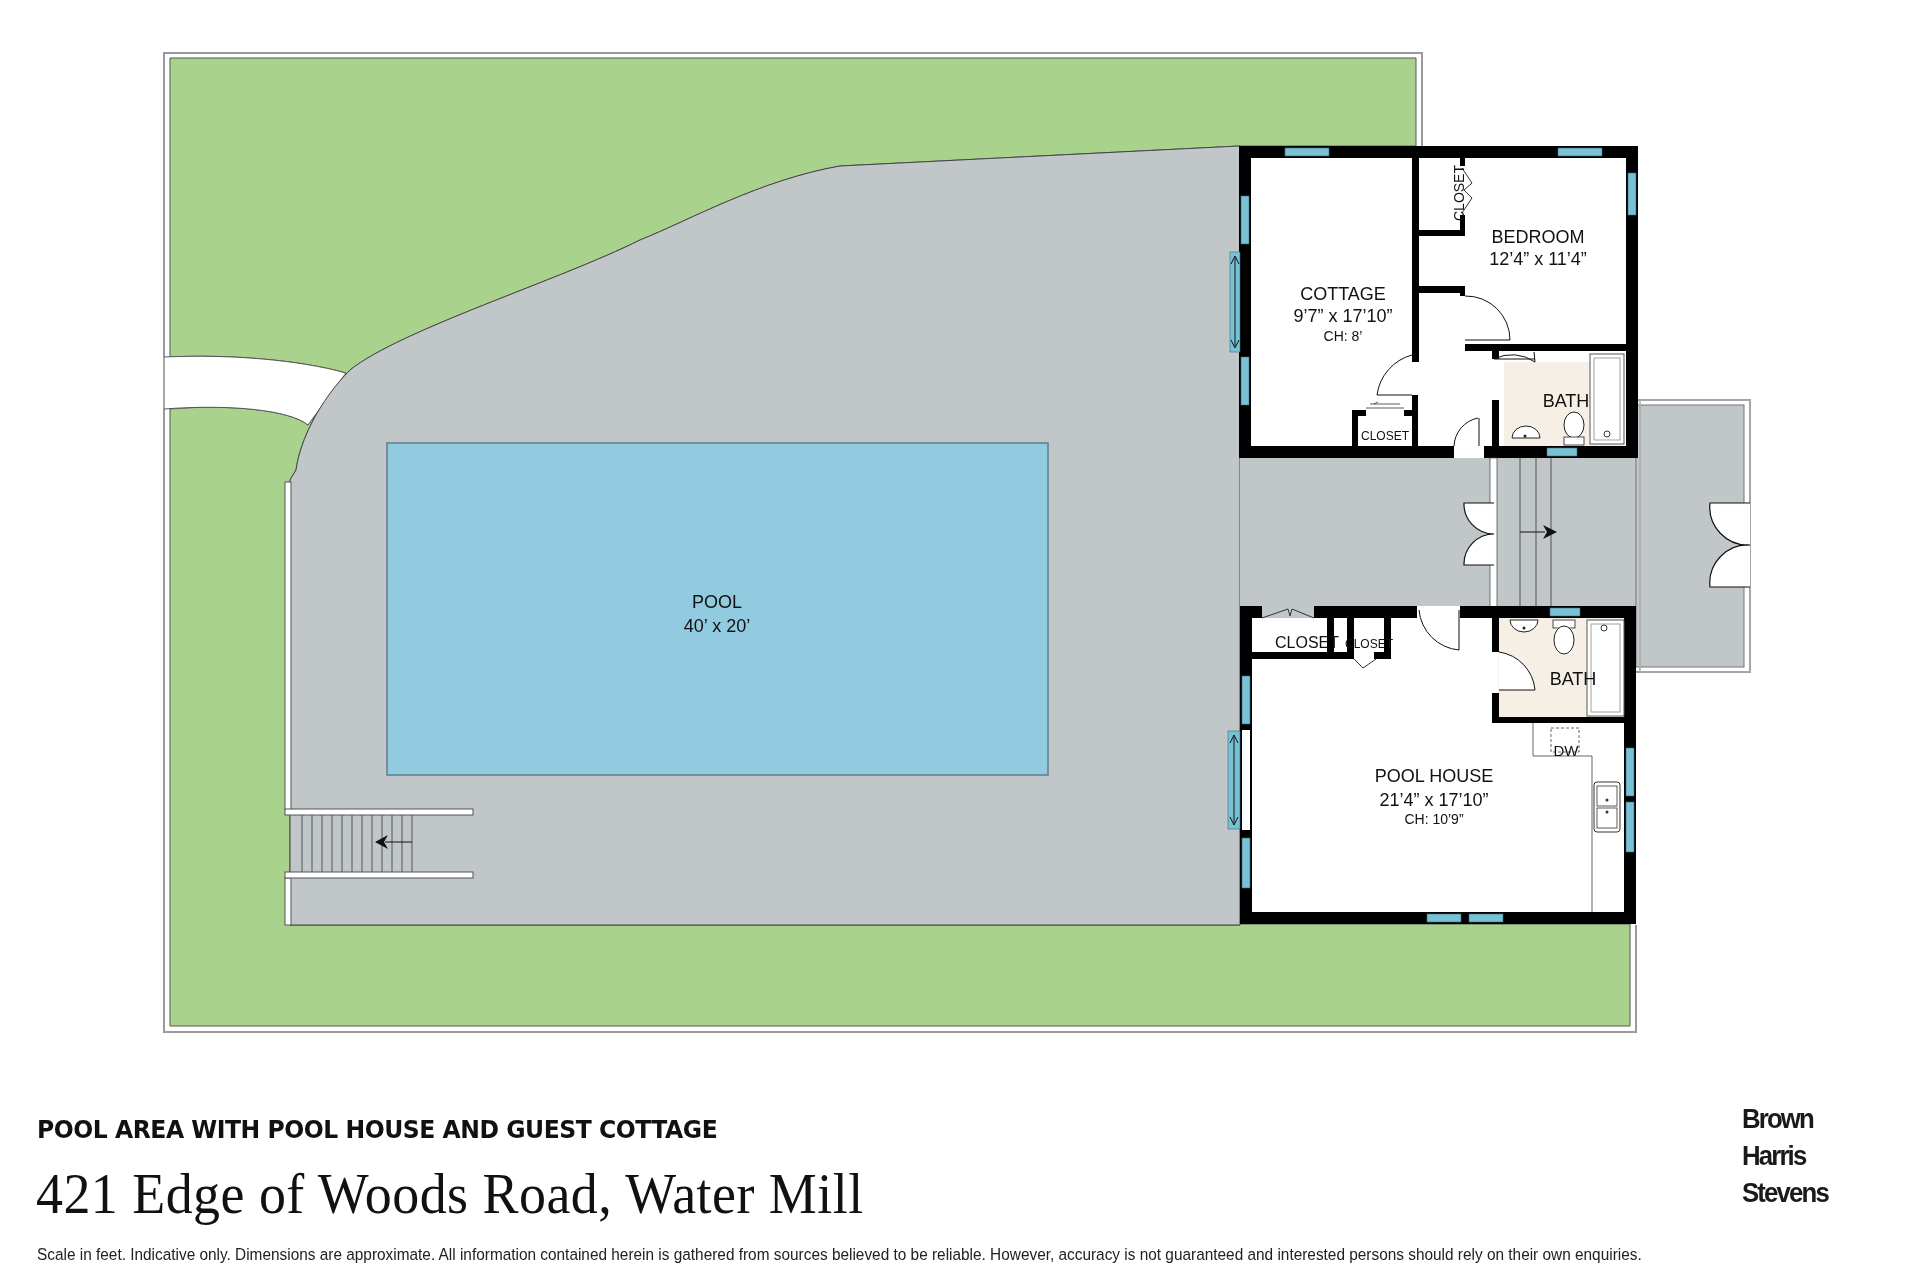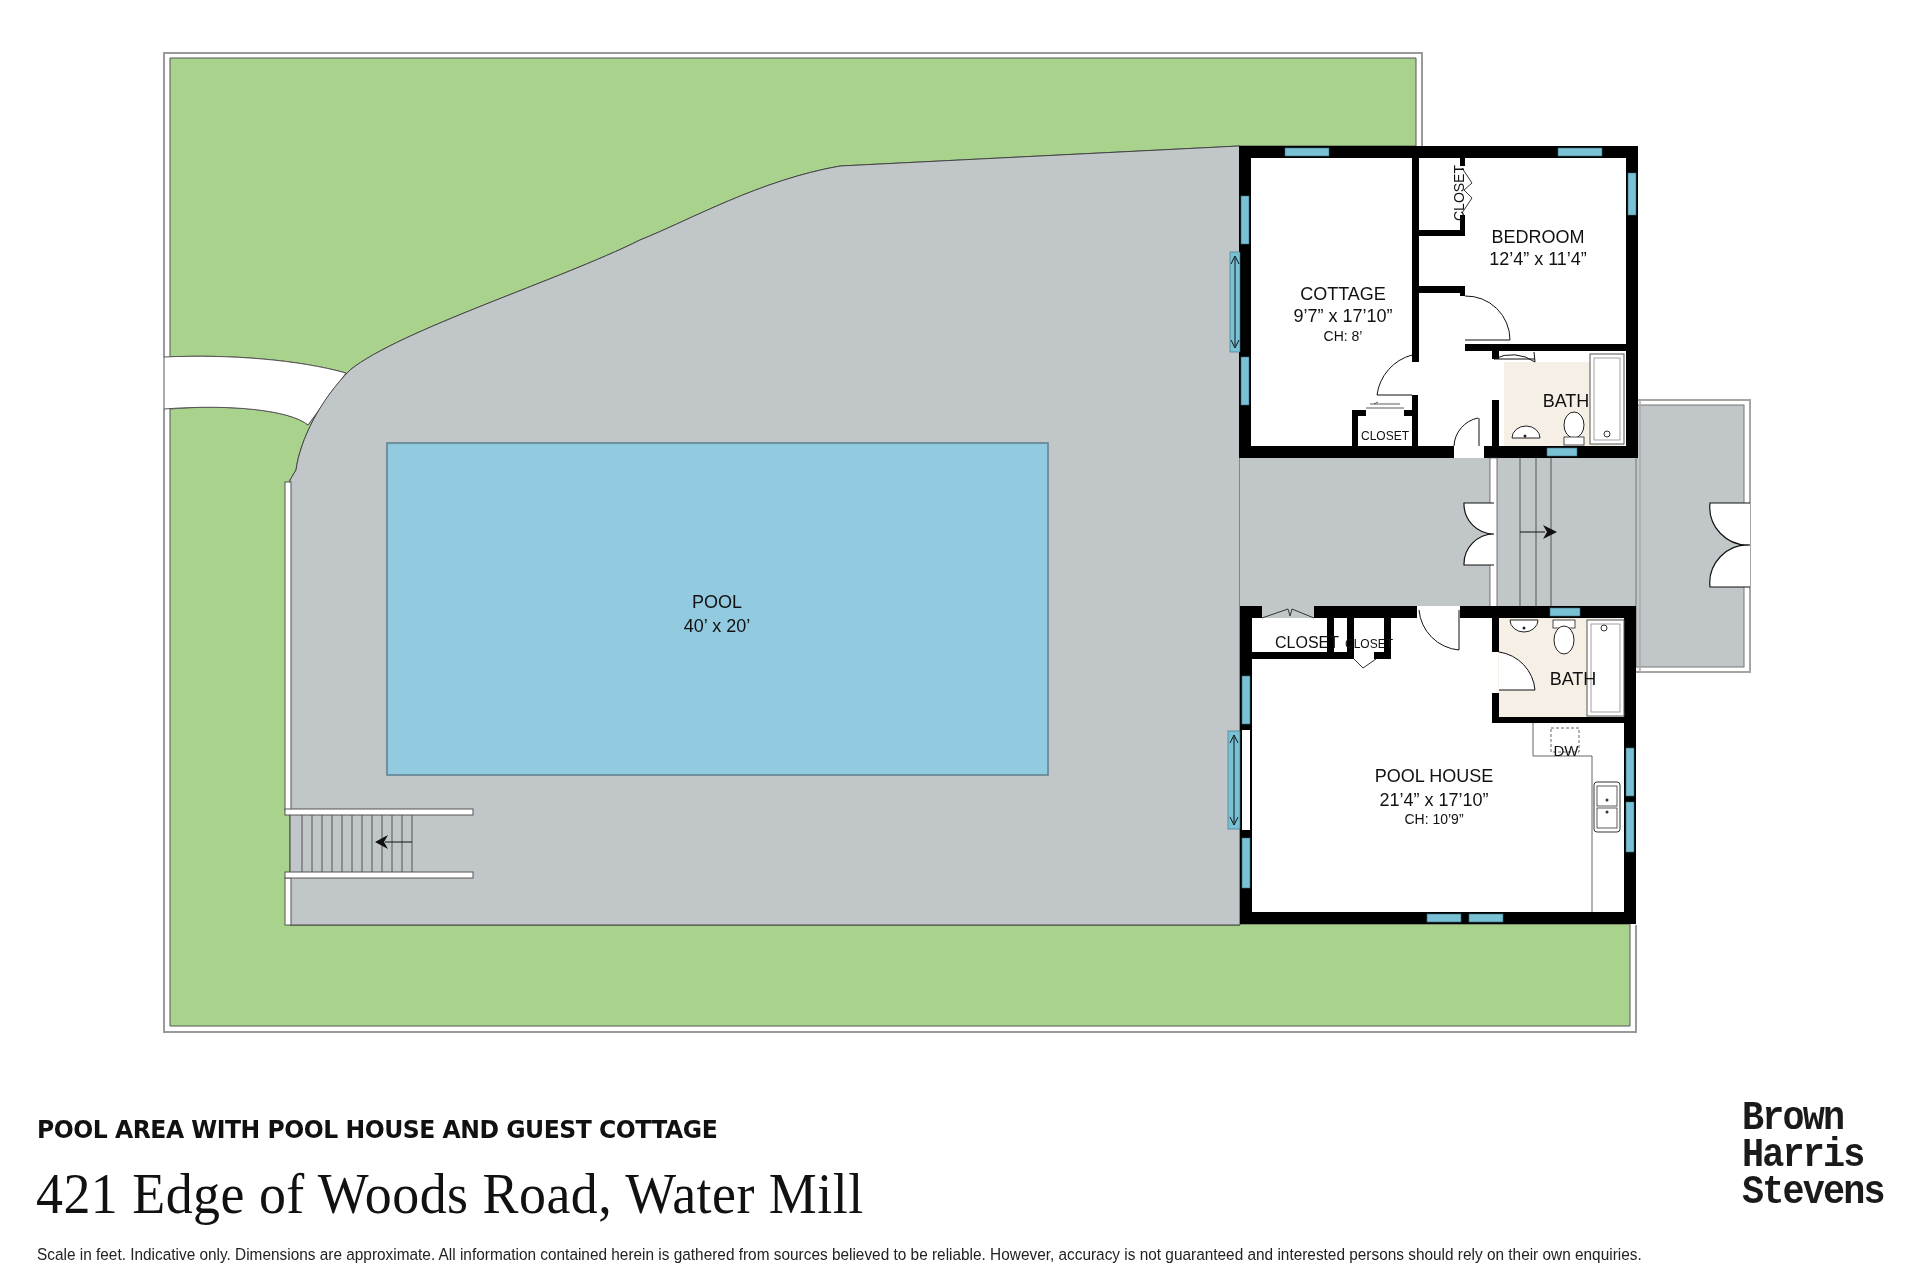--- a/index.html
+++ b/index.html
@@ -2,21 +2,21 @@
 <html><head>
 <meta charset="utf-8">
 <style>
   html,body{margin:0;padding:0;background:#ffffff;}
   body{width:1920px;height:1285px;position:relative;overflow:hidden;font-family:"Liberation Sans",sans-serif;}
   #plan{position:absolute;left:0;top:0;width:1920px;height:1080px;}
   .rl{font-family:"Liberation Sans",sans-serif;fill:#111;}
   .subtitle{position:absolute;left:37px;top:1115px;font-family:"DejaVu Sans",sans-serif;font-weight:bold;font-size:25px;letter-spacing:-0.5px;color:#111;transform:scaleX(0.94);transform-origin:left;}
   .address{position:absolute;left:36px;top:1160px;font-family:"Liberation Serif",serif;font-size:58px;color:#111;letter-spacing:0.5px;transform:scaleX(0.93);transform-origin:left;}
   .disclaimer{position:absolute;left:37px;top:1244px;font-family:"Liberation Sans",sans-serif;font-size:17.2px;color:#222;white-space:nowrap;transform:scaleX(0.895);transform-origin:left;}
-  .logo{position:absolute;left:1742px;top:1100px;font-family:Liberation Mono, monospace;font-weight:bold;font-size:40px;line-height:37px;color:#1a1a1a;letter-spacing:-2px;}
+  .logo{position:absolute;left:1742px;top:1100px;font-family:Liberation Sans, sans-serif;font-weight:bold;font-size:28px;line-height:37px;color:#1a1a1a;letter-spacing:-2px;}
   .logo div{transform:scaleX(0.92);transform-origin:left;}
 </style>
 </head>
 <body>
 
 <svg id="plan" viewBox="0 0 1920 1080" xmlns="http://www.w3.org/2000/svg">
 
   <g>
     <path d="M164 357 V53 H1422 V146" fill="none" stroke="#9a9a9a" stroke-width="2"></path>
     <path d="M164 409 V1032 H1636 V925" fill="none" stroke="#9a9a9a" stroke-width="2"></path>

